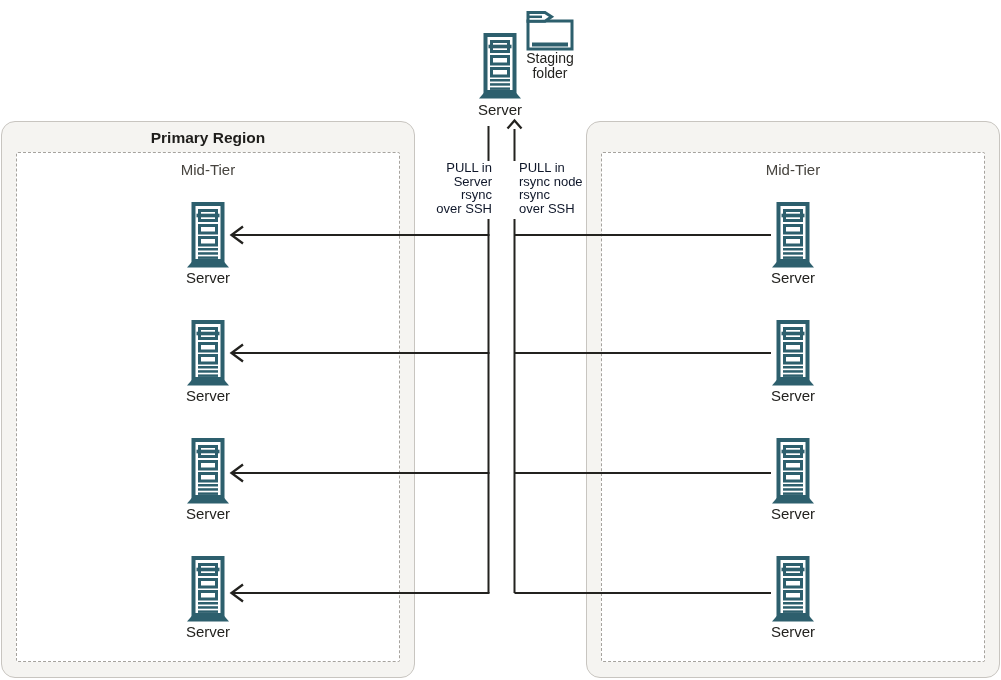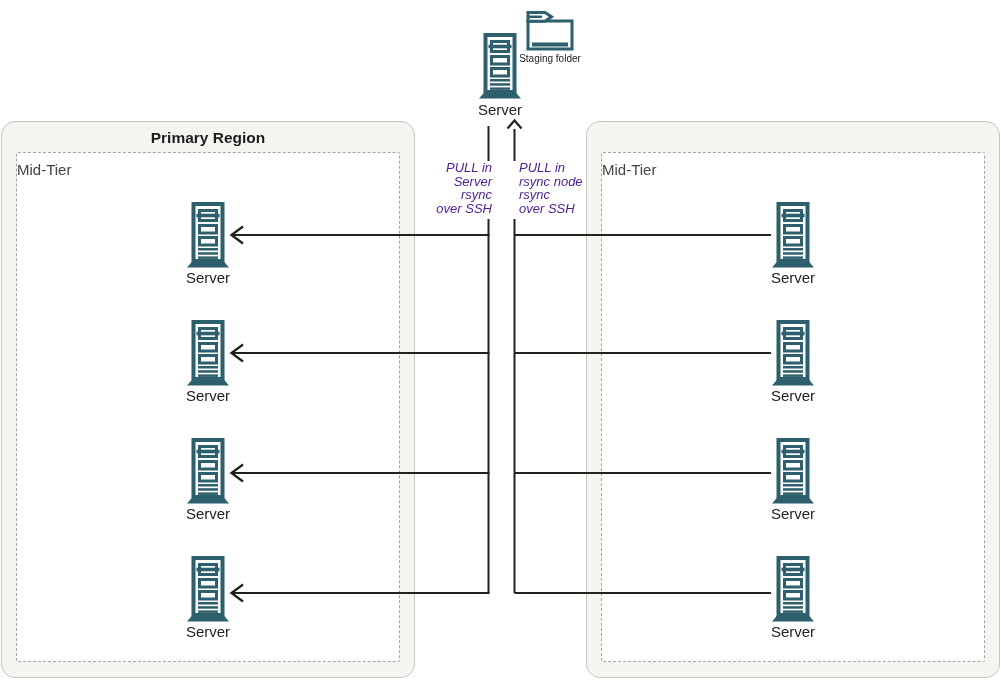--- a/index.html
+++ b/index.html
@@ -25,21 +25,21 @@
     font-size:15.5px; font-weight:bold; color:#1e1d1b;
   }
   .tier-box {
     position:absolute; left:14px; right:14px; top:30px; bottom:15px;
     box-sizing:border-box;
     background:#ffffff;
     border:1px dashed #a6a39e;
     border-radius:2px;
   }
   .tier-title {
-    margin-top:8px;
+    text-align:center; margin-top:8px;
     font-size:15px; color:#47443f;
   }
 
   
   .server-col {
     position:absolute; top:202px; width:90px;
     display:flex; flex-direction:column; gap:30px;
     z-index:2;
   }
   .col-left  { left:163px; }
@@ -51,29 +51,28 @@
 
   
   .staging-server-icon { position:absolute; left:477px; top:33px; z-index:2; }
   .staging-server-label {
     position:absolute; left:455px; top:101px; width:90px;
     text-align:center; font-size:15px; color:#23221f; z-index:2;
   }
   .folder-icon { position:absolute; left:524px; top:9px; z-index:2; }
   .staging-folder-label {
     position:absolute; left:517px; top:51px; width:66px;
-    text-align:center; font-size:10px; line-height:15px; color:#23221f; z-index:2;
+    text-align:center; font-size:14px; line-height:15px; color:#23221f; z-index:2;
   }
 
   
   .flow-label {
     position:absolute; top:161px;
-    font-size:13px; line-height:13.7px; color:#4c1d95;
+    font-size:13px; line-height:13.7px; color:#0f172a;
     z-index:6;
-    font-style:italic;
   }
   .flow-left  { left:398px; width:94px; text-align:right; }
   .flow-right { left:519px; width:96px; text-align:left; }
 
   
   .lines-svg {
     position:absolute; left:0; top:0; z-index:5; pointer-events:none;
   }
 </style>
 </head>

